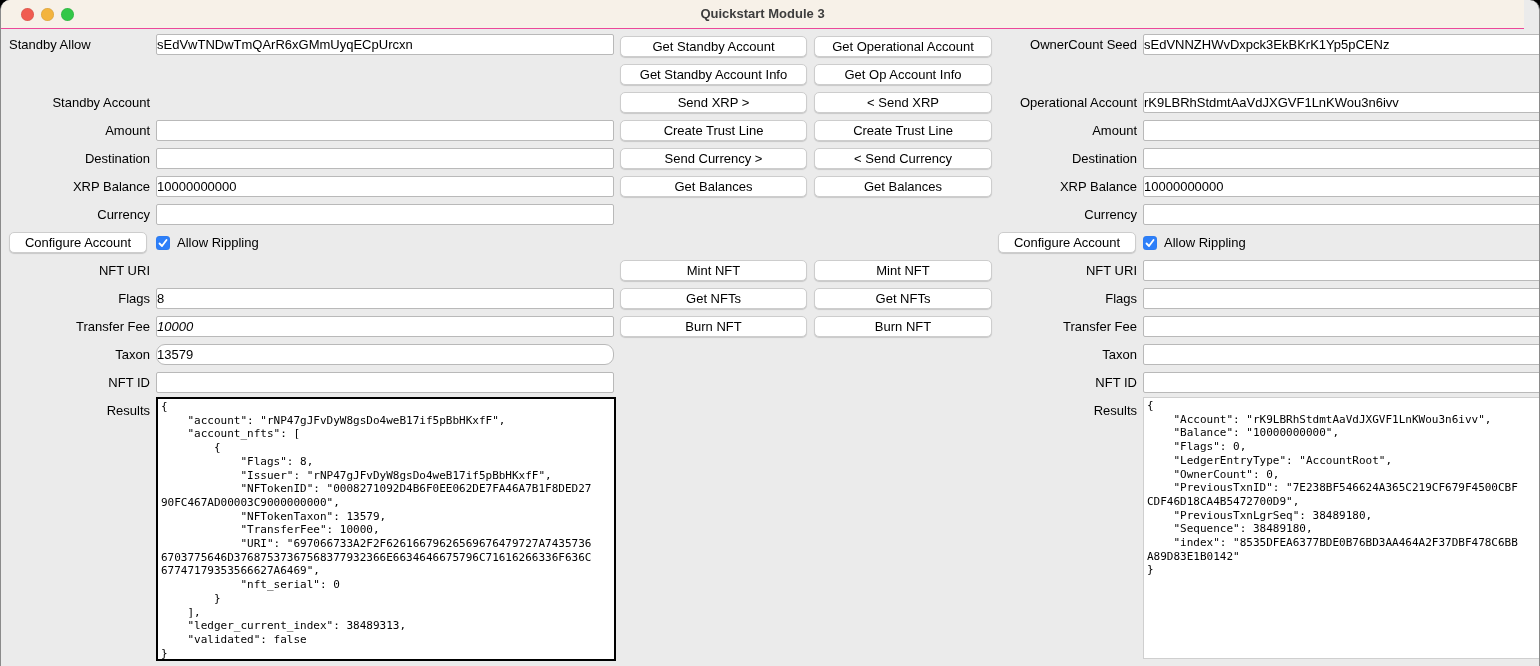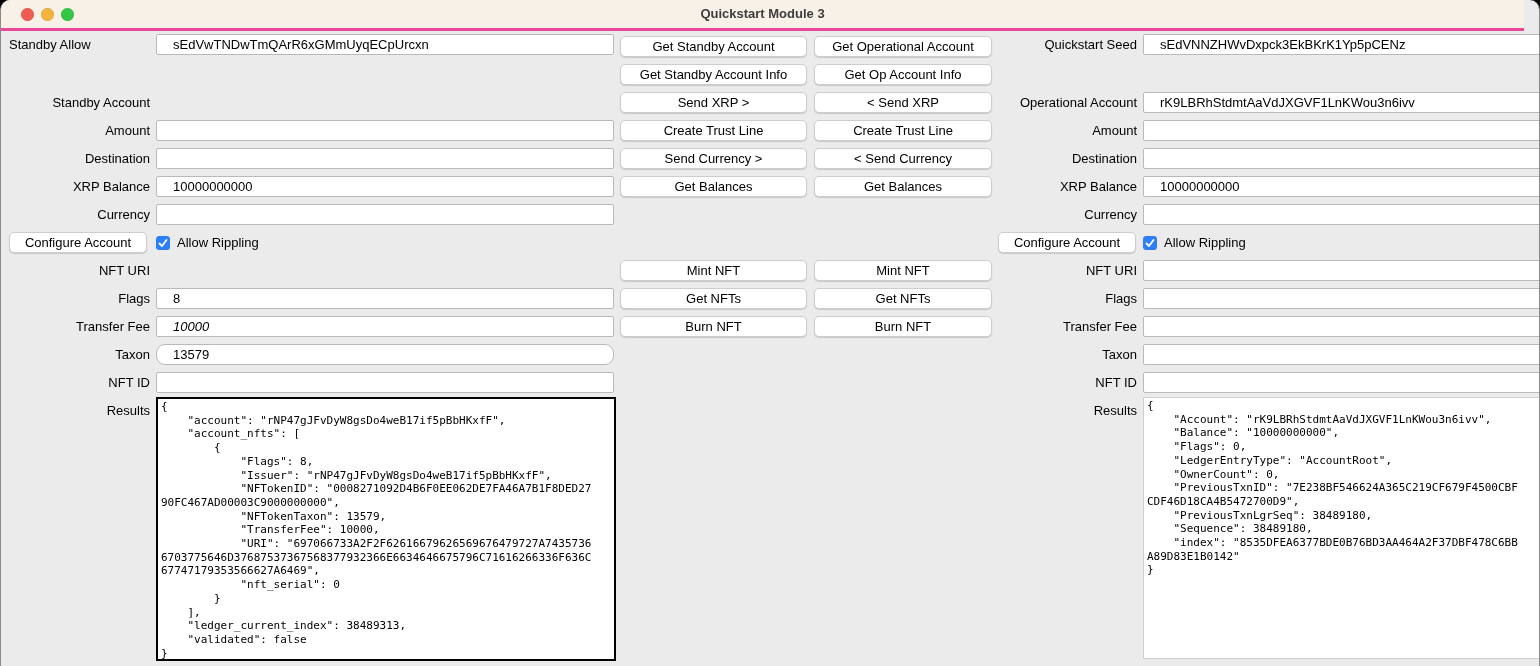--- a/index.html
+++ b/index.html
@@ -7,41 +7,41 @@
     position:relative;width:1540px;height:666px;
     background:#ebebeb;overflow:hidden;
     border-radius:10px 10px 0 0;
     border-left:1px solid #8a8a8a;border-right:1px solid #8a8a8a;
     box-sizing:border-box;
     font-family:"Liberation Sans",sans-serif;
     font-size:13px;color:#000;
   }
   .titlebar{
     position:absolute;left:0;top:0;right:15px;height:28px;
-    background:#f7f1e8;border-bottom:3px solid #ec4899;padding-left:8px;
+    background:#f7f1e8;border-bottom:1px solid #ec4899;padding-left:8px;
   }
   .title{
     position:absolute;left:0;right:0;top:0;height:28px;line-height:28px;
     text-align:center;font-weight:bold;color:#3d3d3d;font-size:13px;
   }
   .traffic{position:absolute;top:8px;width:13px;height:13px;border-radius:50%;box-shadow:inset 0 0 1px rgba(0,0,0,.3);}
   .t-close{left:20px;background:#f05c51;}
   .t-min{left:40px;background:#f3b43e;}
   .t-zoom{left:60px;background:#33c748;}
 
   .lbl{position:absolute;height:21px;line-height:21px;white-space:nowrap;}
   .lbl-left{left:0;width:149px;text-align:right;}
   .lbl-left-first{left:8px;width:200px;text-align:left;}
   .lbl-right{left:930px;width:206px;text-align:right;}
 
   .field{
     position:absolute;height:21px;box-sizing:border-box;
     background:#fff;border:1px solid #b9b9b9;border-radius:2px;
     font-family:"Liberation Sans",sans-serif;font-size:13px;color:#000;
-    padding:0 16px;outline:none;
+    padding:0 0;outline:none;
   }
   .field-left{left:155px;width:458px;}
   .field-right{left:1142px;width:458px;}
 
   .btn{
     position:absolute;height:21px;box-sizing:border-box;
     background:#fff;border:1px solid #cdcdcd;border-radius:5px;
     box-shadow:0 1px 1px rgba(0,0,0,.15);
     font-family:"Liberation Sans",sans-serif;font-size:13px;color:#000;
     text-align:center;line-height:19px;padding:0;cursor:default;
@@ -152,21 +152,21 @@
   <button class="btn btn-c2" style="top:36px">Get Operational Account</button>
   <button class="btn btn-c2" style="top:64px">Get Op Account Info</button>
   <button class="btn btn-c2" style="top:92px">&lt; Send XRP</button>
   <button class="btn btn-c2" style="top:120px">Create Trust Line</button>
   <button class="btn btn-c2" style="top:148px">&lt; Send Currency</button>
   <button class="btn btn-c2" style="top:176px">Get Balances</button>
   <button class="btn btn-c2" style="top:260px">Mint NFT</button>
   <button class="btn btn-c2" style="top:288px">Get NFTs</button>
   <button class="btn btn-c2" style="top:316px">Burn NFT</button>
 
-  <div class="lbl lbl-right" style="top:34px">Quickstart Seed</div>
+  <div class="lbl lbl-right" style="top:34px">OwnerCount Seed</div>
   <input class="field field-right" style="top: 34px;" value="sEdVNNZHWvDxpck3EkBKrK1Yp5pCENz">
 
   <div class="lbl lbl-right" style="top:92px">Operational Account</div>
   <input class="field field-right" style="top: 92px;" value="rK9LBRhStdmtAaVdJXGVF1LnKWou3n6ivv">
 
   <div class="lbl lbl-right" style="top:120px">Amount</div>
   <input class="field field-right" style="top: 120px;" value="">
 
   <div class="lbl lbl-right" style="top:148px">Destination</div>
   <input class="field field-right" style="top: 148px;" value="">

